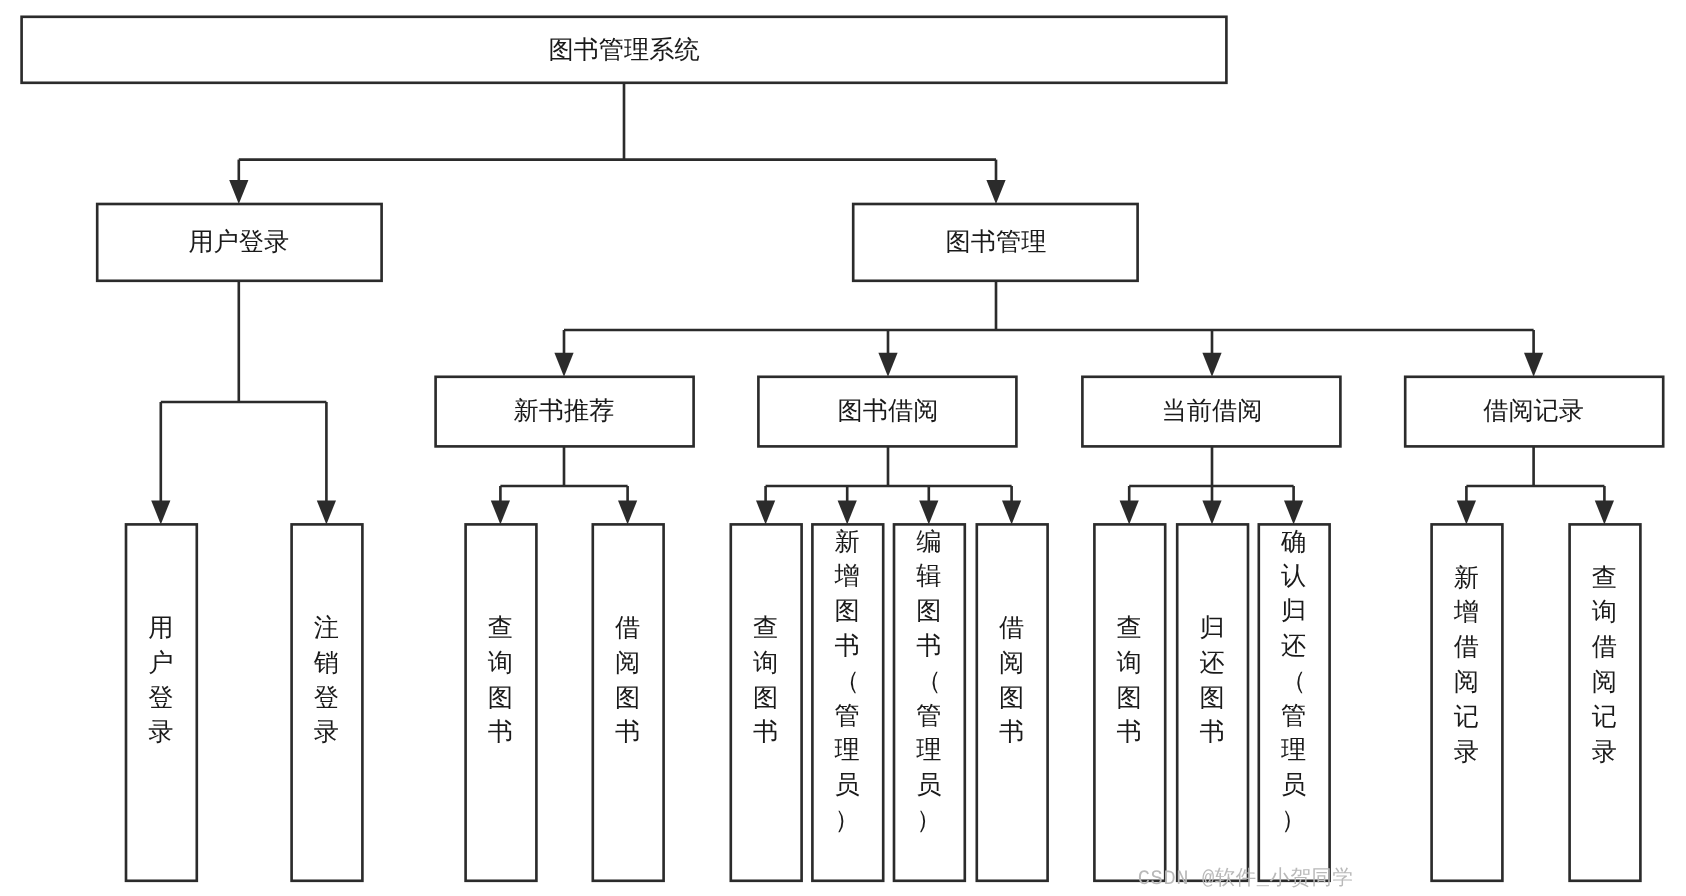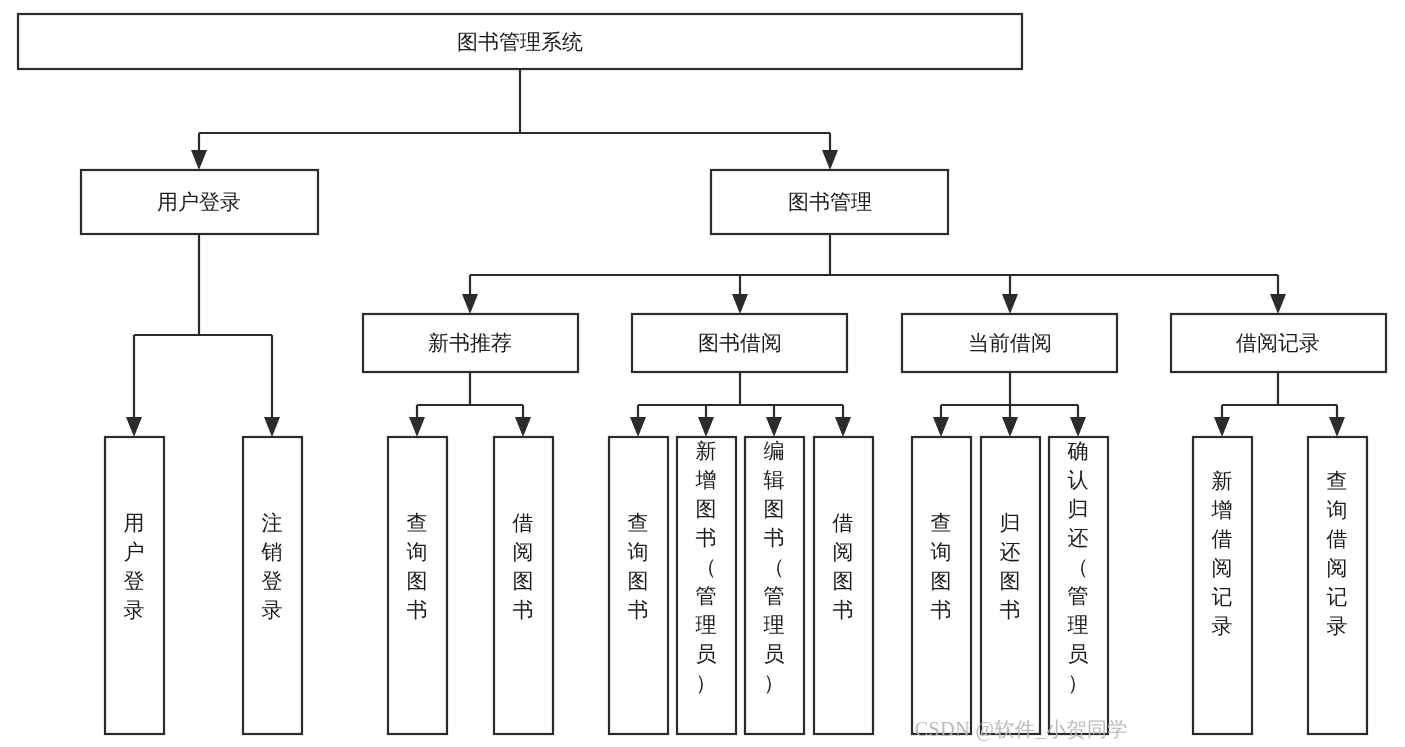--- a/index.html
+++ b/index.html
@@ -52,22 +52,22 @@
   .node-label-v {
     font-family: "Liberation Sans", "DejaVu Sans", sans-serif;
     font-size: 21px;
     fill: #1a1a1a;
     text-anchor: middle;
   }
   .watermark-text {
     position: absolute;
     right: 8px;
     bottom: 4px;
-    font-family: Liberation Serif, serif;
-    font-size: 20px;
+    font-family: Liberation Mono, monospace;
+    font-size: 17px;
     color: #b9b9b9;
     white-space: nowrap;
     letter-spacing: 0.5px;
   }
 </style>
 </head>
 <body>
 
 <div id="diagram-root">
 

